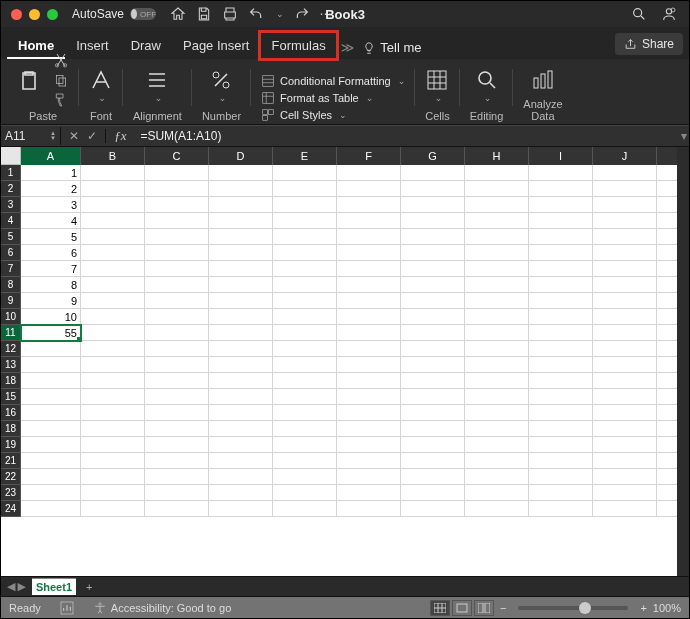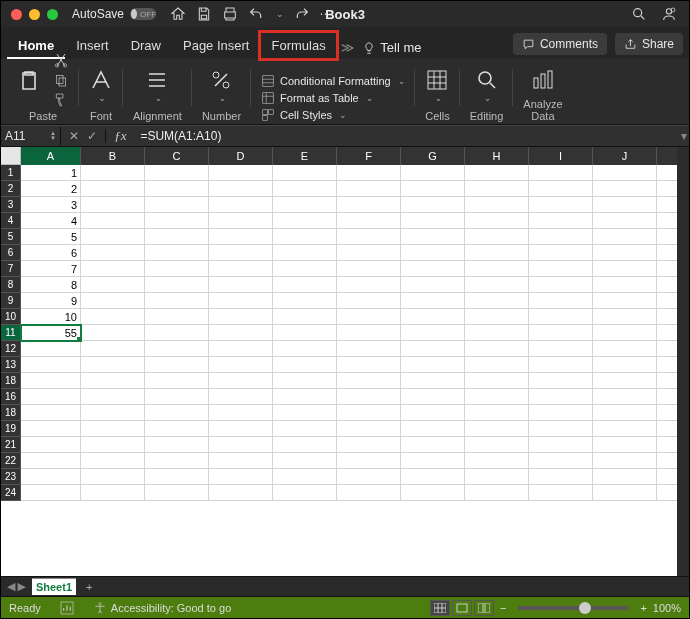--- a/index.html
+++ b/index.html
@@ -62,21 +62,21 @@
   .cell.selected{ outline:2px solid #107c41; outline-offset:-1px; position:relative;}
   .cell.selected::after{content:"";position:absolute;right:-2px;bottom:-2px;width:5px;height:5px;background:#107c41;}
   .sheet-scroll-v{position:absolute;right:0;top:0;bottom:0;width:12px;background:#2c2c2c;}
   
   .sheet-tabs{ height:20px; background:#2a2a2a; display:flex;align-items:center; font-size:11px; border-top:1px solid #111;}
   .nav-btns{display:flex;gap:2px;padding:0 6px;color:#888;}
   .sheet-tab{ background:#fff; color:#107c41; font-weight:600; padding:2px 4px; border-top:1px solid #888;}
   .add-sheet{ padding:2px 10px; color:#aaa;}
   .sheet-bar-scroll{ flex:1; background:#2a2a2a;}
   
-  .statusbar{ height:22px; background:#4d7c0f; border-top:1px solid #111; display:flex; align-items:center; font-size:11px; color:#ddd; padding:0 8px; gap:18px;}
+  .statusbar{ height:22px; background:#737373; border-top:1px solid #111; display:flex; align-items:center; font-size:11px; color:#ddd; padding:0 8px; gap:18px;}
   .view-btns{display:flex;gap:2px;}
   .vb{width:20px;height:16px;border:1px solid #555;display:flex;align-items:center;justify-content:center;}
   .vb.active{background:#444;}
   .zoom-slider{width:110px;height:4px;background:#555;border-radius:2px;position:relative;margin:0 6px;}
   .zoom-slider::before{content:"";position:absolute;left:55%;top:-4px;width:12px;height:12px;border-radius:50%;background:#ccc;}
   .sb-right{margin-left:auto;display:flex;align-items:center;gap:6px;}
   svg{display:block;}
 </style>
 </head>
 <body>
@@ -133,26 +133,20 @@
   <div class="rtab">Page Insert</div>
   <div class="rtab highlight">Formulas</div>
   <div class="rtab-sep">≫</div>
   <div class="tell-me">
     <svg width="14" height="14" viewBox="0 0 24 24">
         <path d="M9 21h6M10 17h4M12 3a6 6 0 00-4 10c1 1 1 2 1 3h6c0-1 0-2 1-3a6 6 0 00-4-10z" fill="none" stroke="#ccc" stroke-width="1.6"></path>
       </svg>
     <span>Tell me</span>
   </div>
   <div class="rt-right">
-    <div class="pill-btn">
-      <svg width="13" height="13" viewBox="0 0 24 24">
-          <path d="M4 4h16v12H10l-4 4v-4H4z" fill="none" stroke="#ddd" stroke-width="1.6"></path>
-        </svg>
-      <span>Comments</span>
-    </div>
     <div class="pill-btn">
       <svg width="13" height="13" viewBox="0 0 24 24">
           <path d="M4 12v7h16v-7M12 3v12M8 7l4-4 4 4" fill="none" stroke="#ddd" stroke-width="1.6"></path>
         </svg>
       <span>Share</span>
     </div>
   </div>
 </div>
 
 <div class="ribbon">
@@ -504,20 +498,34 @@
         <div class="cell" style="width: 64px;"></div>
         <div class="cell" style="width: 64px;"></div>
         <div class="cell" style="width: 64px;"></div>
         <div class="cell" style="width: 64px;"></div>
         <div class="cell" style="width: 64px;"></div>
         <div class="cell" style="width: 64px;"></div>
         <div class="cell" style="width: 64px;"></div>
         <div class="cell" style="flex: 1 1 0%;"></div>
       </div>
       <div class="row">
+        <div class="rhdr">15</div>
+        <div class="cell" style="width: 60px;"></div>
+        <div class="cell" style="width: 64px;"></div>
+        <div class="cell" style="width: 64px;"></div>
+        <div class="cell" style="width: 64px;"></div>
+        <div class="cell" style="width: 64px;"></div>
+        <div class="cell" style="width: 64px;"></div>
+        <div class="cell" style="width: 64px;"></div>
+        <div class="cell" style="width: 64px;"></div>
+        <div class="cell" style="width: 64px;"></div>
+        <div class="cell" style="width: 64px;"></div>
+        <div class="cell" style="flex: 1 1 0%;"></div>
+      </div>
+      <div class="row">
         <div class="rhdr">16</div>
         <div class="cell" style="width: 60px;"></div>
         <div class="cell" style="width: 64px;"></div>
         <div class="cell" style="width: 64px;"></div>
         <div class="cell" style="width: 64px;"></div>
         <div class="cell" style="width: 64px;"></div>
         <div class="cell" style="width: 64px;"></div>
         <div class="cell" style="width: 64px;"></div>
         <div class="cell" style="width: 64px;"></div>
         <div class="cell" style="width: 64px;"></div>

